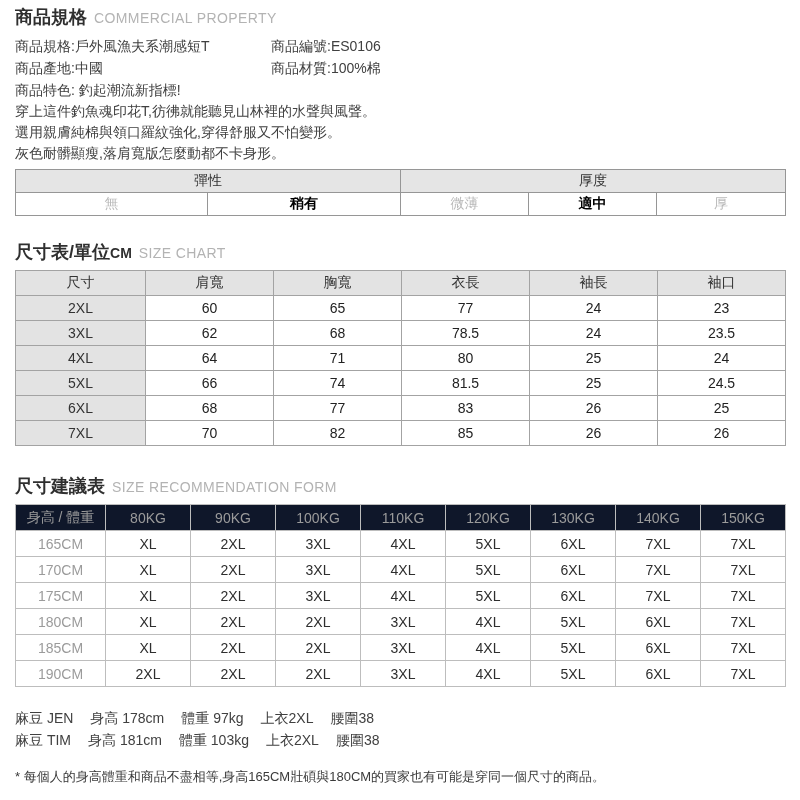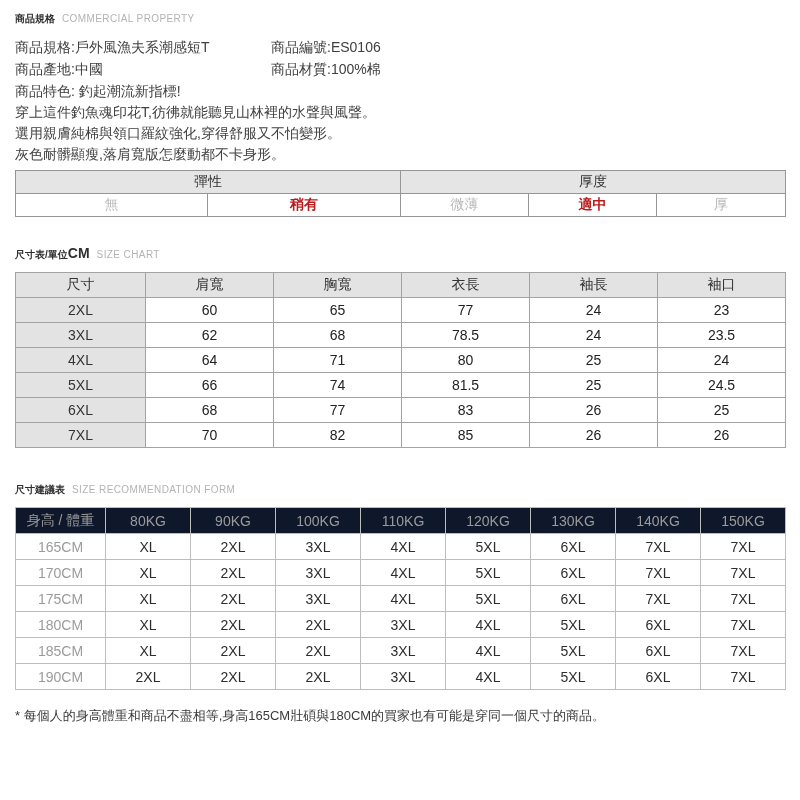--- a/index.html
+++ b/index.html
@@ -6,41 +6,41 @@
   body{
     width:800px;height:800px;overflow:hidden;
     font-family:"Liberation Sans","DejaVu Sans",sans-serif;
     color:#404040;font-size:14px;
     -webkit-font-smoothing:antialiased;
   }
   .wrap{padding:6px 15px 0 15px;}
 
   
   .sec-title{margin:0 0 6px 0;line-height:22px;}
-  .sec-title .zh{font-weight:bold;color:#2f2f2f;font-size:10px;}
+  .sec-title .zh{font-weight:bold;color:#2f2f2f;font-size:18px;}
   .sec-title .unit{font-weight:bold;color:#2f2f2f;font-size:14px;}
-  .sec-title .en{color:#b3b3b3;font-size:10px;margin-left:7px;letter-spacing:0.4px;}
+  .sec-title .en{color:#b3b3b3;font-size:14px;margin-left:7px;letter-spacing:0.4px;}
 
   
   .info-line{display:flex;line-height:22px;white-space:nowrap;}
   .info-line .c0{width:256px;flex:0 0 auto;}
   .info-line .c1{width:252px;flex:0 0 auto;}
   .info-line .c2{flex:1 1 auto;}
   .desc-line{line-height:21px;white-space:nowrap;}
 
   
   table{border-collapse:collapse;table-layout:fixed;width:770px;}
   td,th{text-align:center;font-weight:normal;overflow:hidden;white-space:nowrap;}
 
   
   .fabric{margin-top:5px;padding-left:40px;}
   .fabric td,.fabric th{border:1px solid #969696;height:20px;font-size:14px;}
   .fabric th{background:#e5e5e5;color:#333333;}
   .fabric td{background:#ffffff;color:#b8b8b8;}
-  .fabric td.active{color:#b91c1c;font-weight:bold;}
+  .fabric td.active{color:#000000;font-weight:bold;}
 
   
   .sizechart{margin-top:2px;}
   .sizechart td,.sizechart th{border:1px solid #a3a3a3;height:22px;font-size:14px;}
   .sizechart thead th{background:#e3e3e3;color:#333333;}
   .sizechart td{background:#ffffff;color:#222222;}
   .sizechart td.rowhead{background:#e3e3e3;color:#333333;}
 
   
   .rec{margin-top:2px;}
@@ -281,17 +281,21 @@
           <td>2XL</td>
           <td>3XL</td>
           <td>4XL</td>
           <td>5XL</td>
           <td>6XL</td>
           <td>7XL</td>
         </tr>
       </tbody>
     </table>
 
+  <div class="models">
+      <div class="model-line"><span>麻豆 JEN</span><span>身高 178cm</span><span>體重 97kg</span><span>上衣2XL</span><span>腰圍38</span></div>
+      <div class="model-line"><span>麻豆 TIM</span><span>身高 181cm</span><span>體重 103kg</span><span>上衣2XL</span><span>腰圍38</span></div>
+    </div>
   <div class="footnotes">
       <div class="footnote-line">* 每個人的身高體重和商品不盡相等,身高165CM壯碩與180CM的買家也有可能是穿同一個尺寸的商品。</div>
     </div>
 
 </div>
 
 </body></html>

